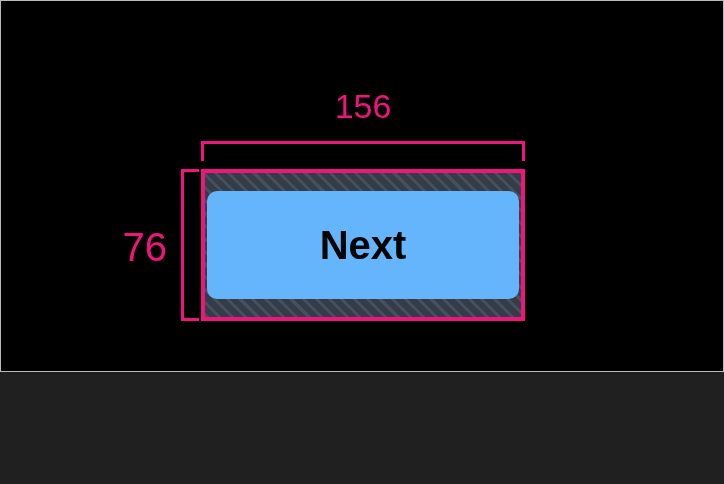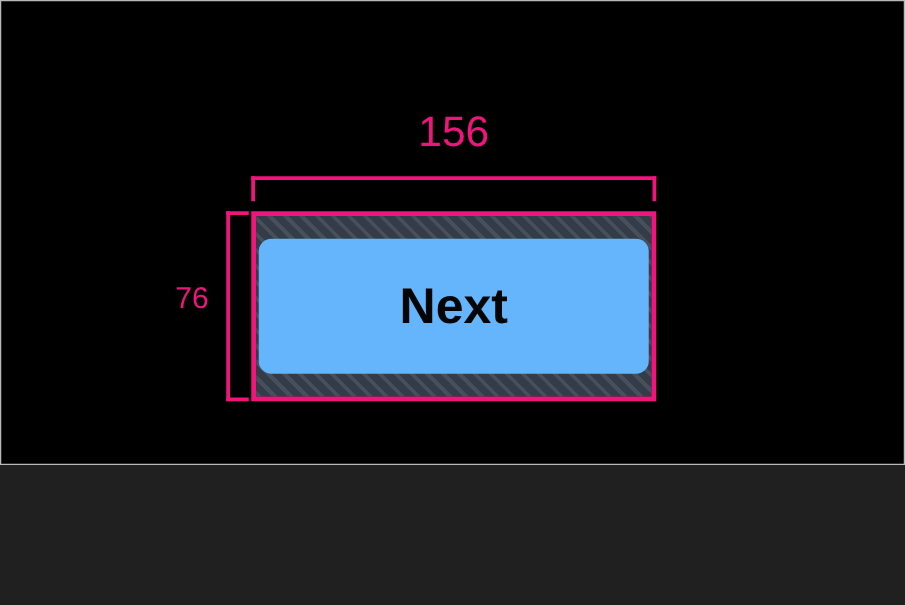--- a/index.html
+++ b/index.html
@@ -116,21 +116,21 @@
   }
 
   #height-label {
     position: absolute;
     left: 90px;
     top: 226px;
     width: 76px;
     text-align: right;
     color: #f0147d;
     font-family: "Liberation Sans", sans-serif;
-    font-size: 24px;
+    font-size: 40px;
     font-weight: normal;
     line-height: 1;
     user-select: none;
   }
 </style>
 </head>
 <body>
 
 <div id="canvas">
 

